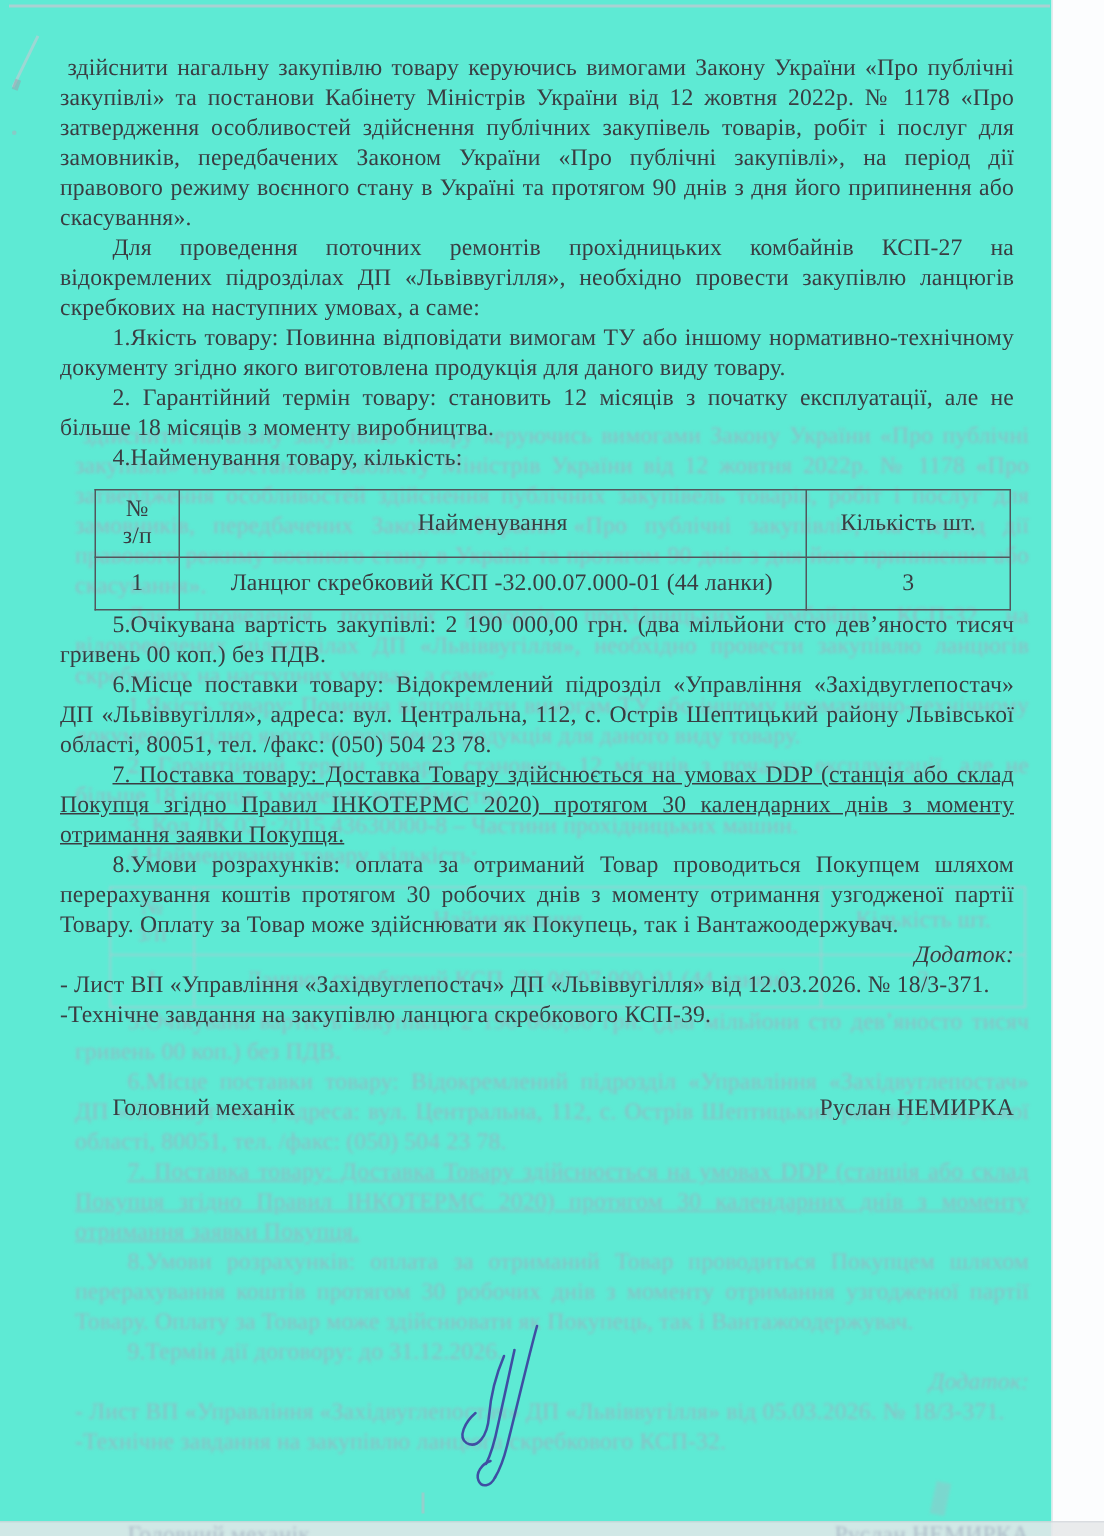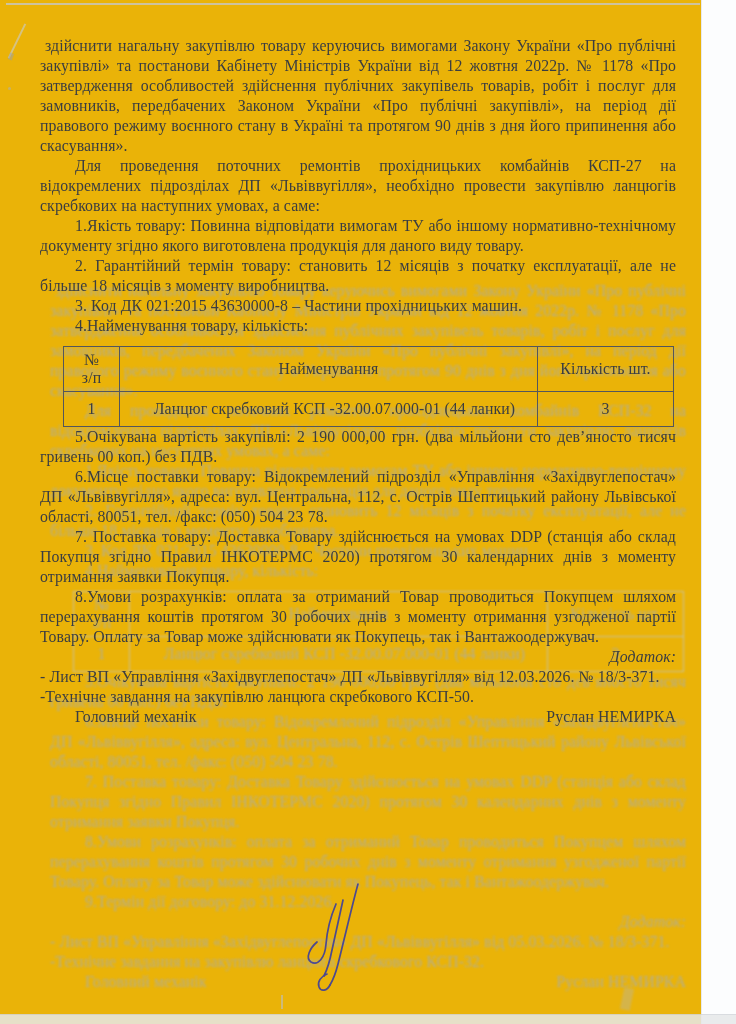--- a/index.html
+++ b/index.html
@@ -1,20 +1,20 @@
 <!DOCTYPE html>
 <html lang="uk"><head>
 <meta charset="utf-8">
 <style>
   html, body { margin: 0; padding: 0; background: #ffffff; }
   .page {
     position: relative;
     width: 736px;
     height: 1024px;
-    background: #eab308;
+    background: #5eead4;
     overflow: hidden;
     font-family: "Liberation Serif", "DejaVu Serif", serif;
     color: #3a3d42;
   }
   
   .scan-top-line {
     position: absolute; top: 3px; left: 6px; width: 694px; height: 2px;
     background: #c3c8d1; opacity: .75;
   }
   .scan-right-band {
@@ -46,21 +46,21 @@
     line-height: 20px;
     text-align: justify;
     letter-spacing: .1px;
   }
   .doc-main p { margin: 0; }
   .p-intro   { text-indent: 5px; }
   .p-purpose { margin-top: 8px;  text-indent: 35px; }
   .p-item    { text-indent: 35px; }
   .m1 { margin-top: 14px; } .m2 { margin-top: 12px; } .m3 { margin-top: 14px; }
   .m4 { margin-top: 6px; }  .m5 { margin-top: 18px; } .m6 { margin-top: 16px; }
-  .m7 { margin-top: 14px; } .m8 { margin-top: 12px; } .m9 { margin-top: 22px; }
+  .m7 { margin-top: 14px; text-decoration: underline; } .m8 { margin-top: 12px; } .m9 { margin-top: 22px; }
   .no-justify { text-align: left; }
 
   
   .goods-table {
     width: 610px; margin: 10px 0 0 23px;
     border-collapse: collapse;
     table-layout: fixed;
   }
   .goods-table th, .goods-table td {
     border: 1.5px solid #53565c;
@@ -75,20 +75,21 @@
   .goods-table th { height: 42px; text-align: center; line-height: 18px; }
   .goods-table td { height: 32px; text-align: center; }
   .goods-table td.cell-name { text-align: center; padding-left: 13px; }
   .hdr-line { display: block; }
 
   
   .appendix-title { margin-top: 16px; text-indent: 38px; font-style: italic; text-align: right; }
   .appendix-line  { margin-top: 2px; text-align: left; }
   .appendix-line2 { margin-top: 6px; text-align: left; }
   .sig-row {
+    margin-top: 42px;
     display: flex; justify-content: space-between; align-items: flex-start;
     padding-left: 35px; text-align: left;
   }
   .sig-ink {
     position: absolute; left: 303px; top: 878px; width: 70px; height: 120px;
     pointer-events: none;
   }
 
   
   #ghost-layer {
@@ -181,21 +182,20 @@
   <div class="doc-main doc-top" id="doc-main">
 
     <p class="p-intro">здійснити нагальну закупівлю товару керуючись вимогами Закону України «Про публічні закупівлі» та постанови Кабінету Міністрів України від 12 жовтня 2022р. № 1178 «Про затвердження особливостей здійснення публічних закупівель товарів, робіт і послуг для замовників, передбачених Законом України «Про публічні закупівлі», на період дії правового режиму воєнного стану в Україні та протягом 90 днів з дня його припинення або скасування».</p>
 
     <p class="p-purpose">Для проведення поточних ремонтів прохідницьких комбайнів КСП-27 на відокремлених підрозділах  ДП «Львіввугілля», необхідно провести закупівлю ланцюгів скребкових  на наступних умовах, а саме:</p>
 
     <p class="p-item m1">1.Якість товару: Повинна відповідати вимогам ТУ або іншому нормативно-технічному документу згідно якого виготовлена продукція  для даного виду товару.</p>
 
     <p class="p-item m2">2. Гарантійний термін товару: становить 12 місяців з початку експлуатації, але не більше 18 місяців з моменту виробництва.</p>
 
-    <p class="p-item m3 no-justify">3. Код ДК 021:2015 43630000-8 – Частини  прохідницьких машин.</p>
 
     <p class="p-item m4 no-justify">4.Найменування товару, кількість:</p>
 
     <table class="goods-table">
       <colgroup>
         <col class="col-num">
           <col class="col-name">
           <col class="col-qty">
       </colgroup>
       <tbody>
@@ -221,21 +221,21 @@
 
     <p class="p-item m7">7. Поставка товару: Доставка Товару здійснюється на умовах DDP (станція або склад Покупця згідно Правил ІНКОТЕРМС 2020) протягом  30 календарних днів  з моменту отримання заявки Покупця.</p>
 
     <p class="p-item m8">8.Умови розрахунків: оплата  за отриманий  Товар проводиться Покупцем шляхом перерахування коштів протягом 30 робочих днів з моменту отримання узгодженої партії Товару. Оплату за Товар може здійснювати як Покупець, так і Вантажоодержувач.</p>
 
 
     <p class="appendix-title">Додаток:</p>
 
     <p class="appendix-line">- Лист  ВП «Управління «Західвуглепостач»  ДП «Львіввугілля» від  12.03.2026. № 18/3-371.</p>
 
-    <p class="appendix-line2">-Технічне завдання на закупівлю ланцюга скребкового КСП-50.</p>
+    <p class="appendix-line2">-Технічне завдання на закупівлю ланцюга скребкового КСП-39.</p>
 
     <div class="sig-row">
       <span>Головний механік</span>
       <span>Руслан НЕМИРКА</span>
     </div>
   </div>
 
   <svg class="sig-ink" viewBox="0 0 70 120" xmlns="http://www.w3.org/2000/svg">
     <g fill="none" stroke="#3c3e9e" stroke-width="1.7" stroke-linecap="round" opacity="0.9">
       <path d="M55,6 C50,24 43,54 35,86 C33,94 30,102 27,107"></path>

